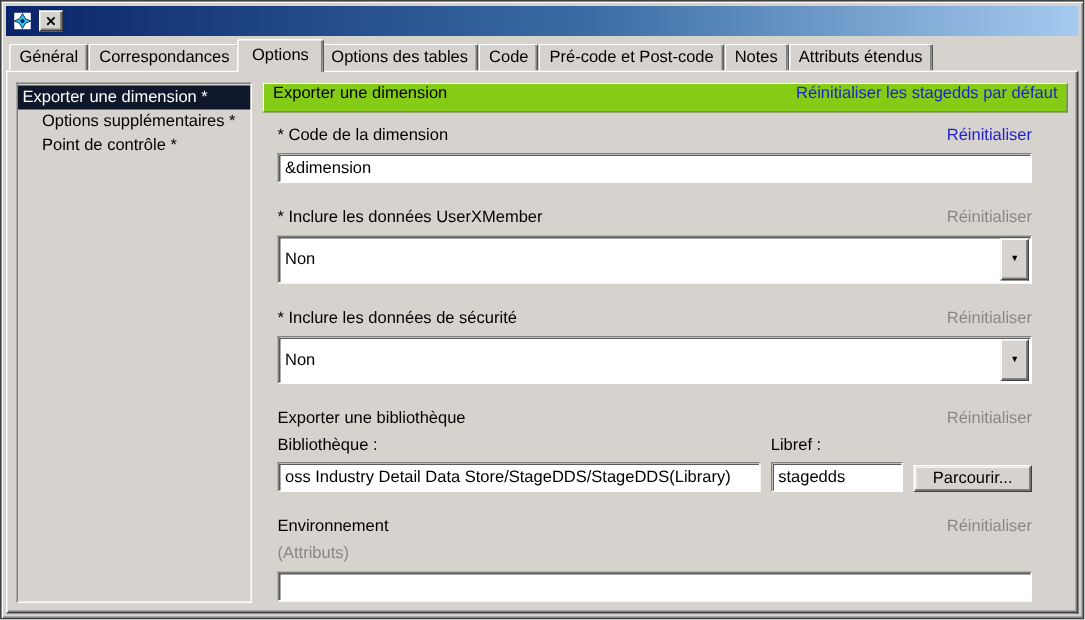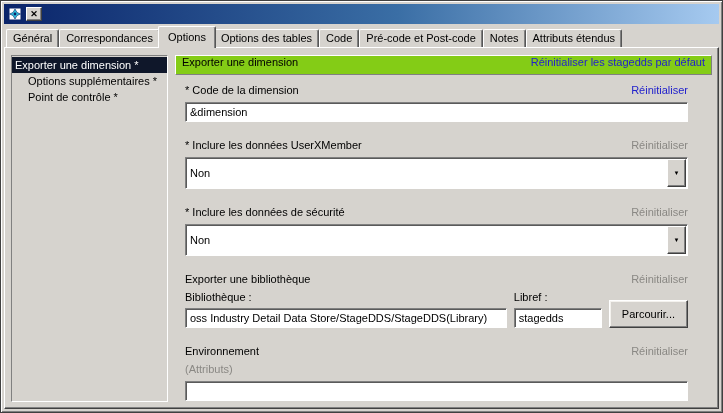--- a/index.html
+++ b/index.html
@@ -108,21 +108,21 @@
     box-shadow: inset -1px -1px 0 #808080;
     display:flex;align-items:center;justify-content:center;
     font-size:6px;color:#000;
   }
   .lib-row{display:flex;align-items:flex-end;gap:7px;}
   .lib-col{display:flex;flex-direction:column;}
   .lib-col .sublabel{margin-bottom:5px;white-space:nowrap;}
   .lib-col.grow{flex:1;min-width:0;}
   .lib-col.libref{flex:0 0 88px;}
   .btn{
-    flex:0 0 auto;height:28px;padding:0 12px;
+    flex:0 0 auto;height:18px;padding:0 12px;
     background:#d6d3ce;color:#000;
     border:1px solid;border-color:#ffffff #404040 #404040 #ffffff;
     box-shadow: inset -1px -1px 0 #808080, inset 1px 1px 0 #f4f2ee;
     font-family:"Liberation Sans","DejaVu Sans",sans-serif;font-size:11px;
     cursor:default;white-space:nowrap;
   }
   .hint{color:#8a8884;margin-bottom:6px;}
 </style>
 </head>
 <body>

